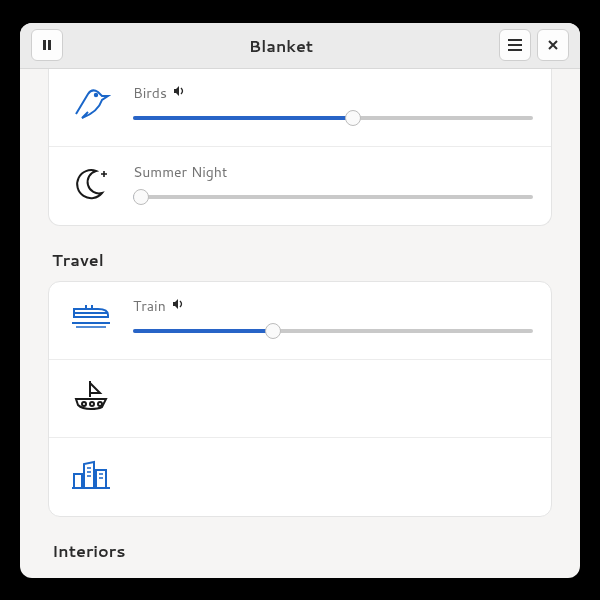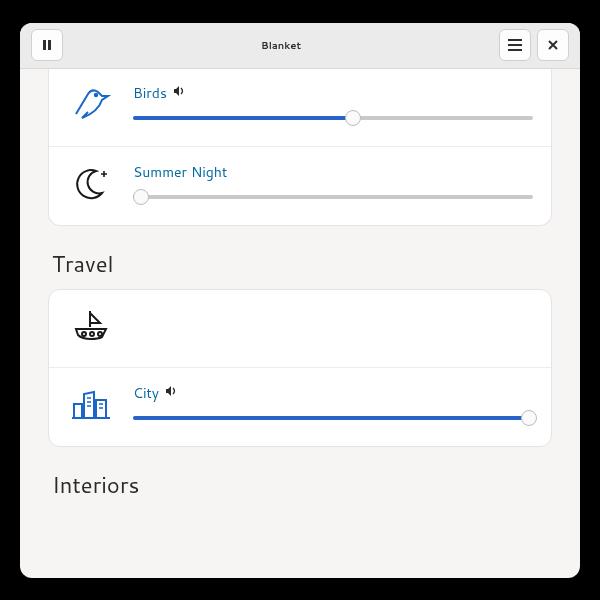--- a/index.html
+++ b/index.html
@@ -19,38 +19,38 @@
 }
 .titlebar {
   height: 46px;
   background: #ebebeb;
   border-bottom: 1px solid #d8d8d8;
   display: flex; align-items: center;
   padding: 0 8px;
 }
 .titlebar .title {
   flex: 1; text-align: center;
-  font-weight: 600; font-size: 10px; color: #2e2e2e;
+  font-weight: 600; font-size: 16px; color: #2e2e2e;
 }
 .hbtn {
   width: 32px; height: 32px;
   border: 1px solid #cfcfcf;
   border-radius: 6px;
   background: #fdfdfd;
   display: flex; align-items: center; justify-content: center;
   margin: 0 3px;
   cursor: pointer;
   color: #2e2e2e;
 }
 .content {
   flex: 1; overflow: hidden;
   padding: 0 28px;
 }
 .section-title {
-  font-weight: 400; font-size: 22px;
+  font-weight: 700; font-size: 16px;
   color: #2a2a2a;
   margin: 22px 0 10px 4px;
 }
 .card {
   background: #fff;
   border: 1px solid #e4e4e4;
   border-radius: 12px;
   overflow: hidden;
 }
 .card.top-cut { border-top: none; border-top-left-radius: 0; border-top-right-radius: 0; }
@@ -63,21 +63,21 @@
 }
 .row:last-child { border-bottom: none; text-align: center; }
 .icon-cell {
   width: 56px; height: 52px;
   display: flex; align-items: center; justify-content: center;
 }
 .icon-cell svg { stroke: #1a1a1a; }
 .icon-cell.active svg { stroke: #1a66c9; }
 .row-main { flex: 1; display: flex; flex-direction: column; gap: 6px; }
 .row-label {
-  font-size: 14px; color: #0369a1;
+  font-size: 14px; color: #737373;
   display: flex; align-items: center; gap: 6px;
 }
 .vol-icon { font-size: 11px; color: #2a2a2a; }
 .slider {
   position: relative; height: 18px;
   display: flex; align-items: center;
 }
 .track {
   height: 4px; width: 100%;
   background: #c9c9c9;
@@ -159,20 +159,46 @@
                 <div class="fill" style="width: 2%;"></div>
               </div>
               <div class="thumb" style="left: 2%;"></div>
             </div>
           </div>
         </div>
       </div>
       <div class="section-title">Travel</div>
       <div class="card">
         <div class="row">
+          <div class="icon-cell active">
+            <svg width="46" height="42" viewBox="0 0 46 42" fill="none" stroke-width="2">
+              <path d="M6 12 L30 12 Q40 12 40 18 L40 20 L6 20 Z"></path>
+              <path d="M6 16 L40 16"></path>
+              <path d="M4 26 L42 26"></path>
+              <path d="M8 30 L38 30" stroke-width="1.4"></path>
+              <path d="M18 8 L18 12 M24 8 L24 12"></path>
+            </svg>
+          </div>
+          <div class="row-main">
+            <div class="row-label">
+              <span>Train</span>
+              <span class="vol-icon"><svg width="12" height="12" viewBox="0 0 12 12" fill="#2a2a2a">
+                  <path d="M1 4 L3 4 L6 1 L6 11 L3 8 L1 8 Z"></path>
+                  <path d="M8 3 Q11 6 8 9" fill="none" stroke="#2a2a2a" stroke-width="1.3"></path>
+                </svg></span>
+            </div>
+            <div class="slider">
+              <div class="track">
+                <div class="fill" style="width: 35%;"></div>
+              </div>
+              <div class="thumb" style="left: 35%;"></div>
+            </div>
+          </div>
+        </div>
+        <div class="row">
           <div class="icon-cell">
             <svg width="46" height="42" viewBox="0 0 46 42" fill="none" stroke-width="2">
               <path d="M22 6 L22 22"></path>
               <path d="M22 8 L32 18 L22 18"></path>
               <path d="M8 24 L38 24 L34 32 Q30 34 23 34 Q14 34 10 30 Z"></path>
               <circle cx="16" cy="29" r="2"></circle>
               <circle cx="24" cy="29" r="2"></circle>
               <circle cx="32" cy="29" r="2"></circle>
             </svg>
           </div>
@@ -181,32 +207,17 @@
           <div class="icon-cell active">
             <svg width="46" height="42" viewBox="0 0 46 42" fill="none" stroke-width="2">
               <path d="M6 34 L6 20 L14 20 L14 34"></path>
               <path d="M16 34 L16 10 L26 8 L26 34"></path>
               <path d="M28 34 L28 16 L38 16 L38 34"></path>
               <path d="M4 34 L42 34"></path>
               <path d="M19 14 L23 14 M19 18 L23 18 M19 22 L23 22" stroke-width="1.4"></path>
               <path d="M31 20 L35 20 M31 24 L35 24" stroke-width="1.4"></path>
             </svg>
           </div>
-          <div class="row-main">
-            <div class="row-label">
-              <span>City</span>
-              <span class="vol-icon"><svg width="12" height="12" viewBox="0 0 12 12" fill="#2a2a2a">
-                  <path d="M1 4 L3 4 L6 1 L6 11 L3 8 L1 8 Z"></path>
-                  <path d="M8 3 Q11 6 8 9" fill="none" stroke="#2a2a2a" stroke-width="1.3"></path>
-                </svg></span>
-            </div>
-            <div class="slider">
-              <div class="track">
-                <div class="fill" style="width: 99%;"></div>
-              </div>
-              <div class="thumb" style="left: 99%;"></div>
-            </div>
-          </div>
         </div>
       </div>
       <div class="section-title">Interiors</div>
     </div>
 </div>
 
 </body></html>

